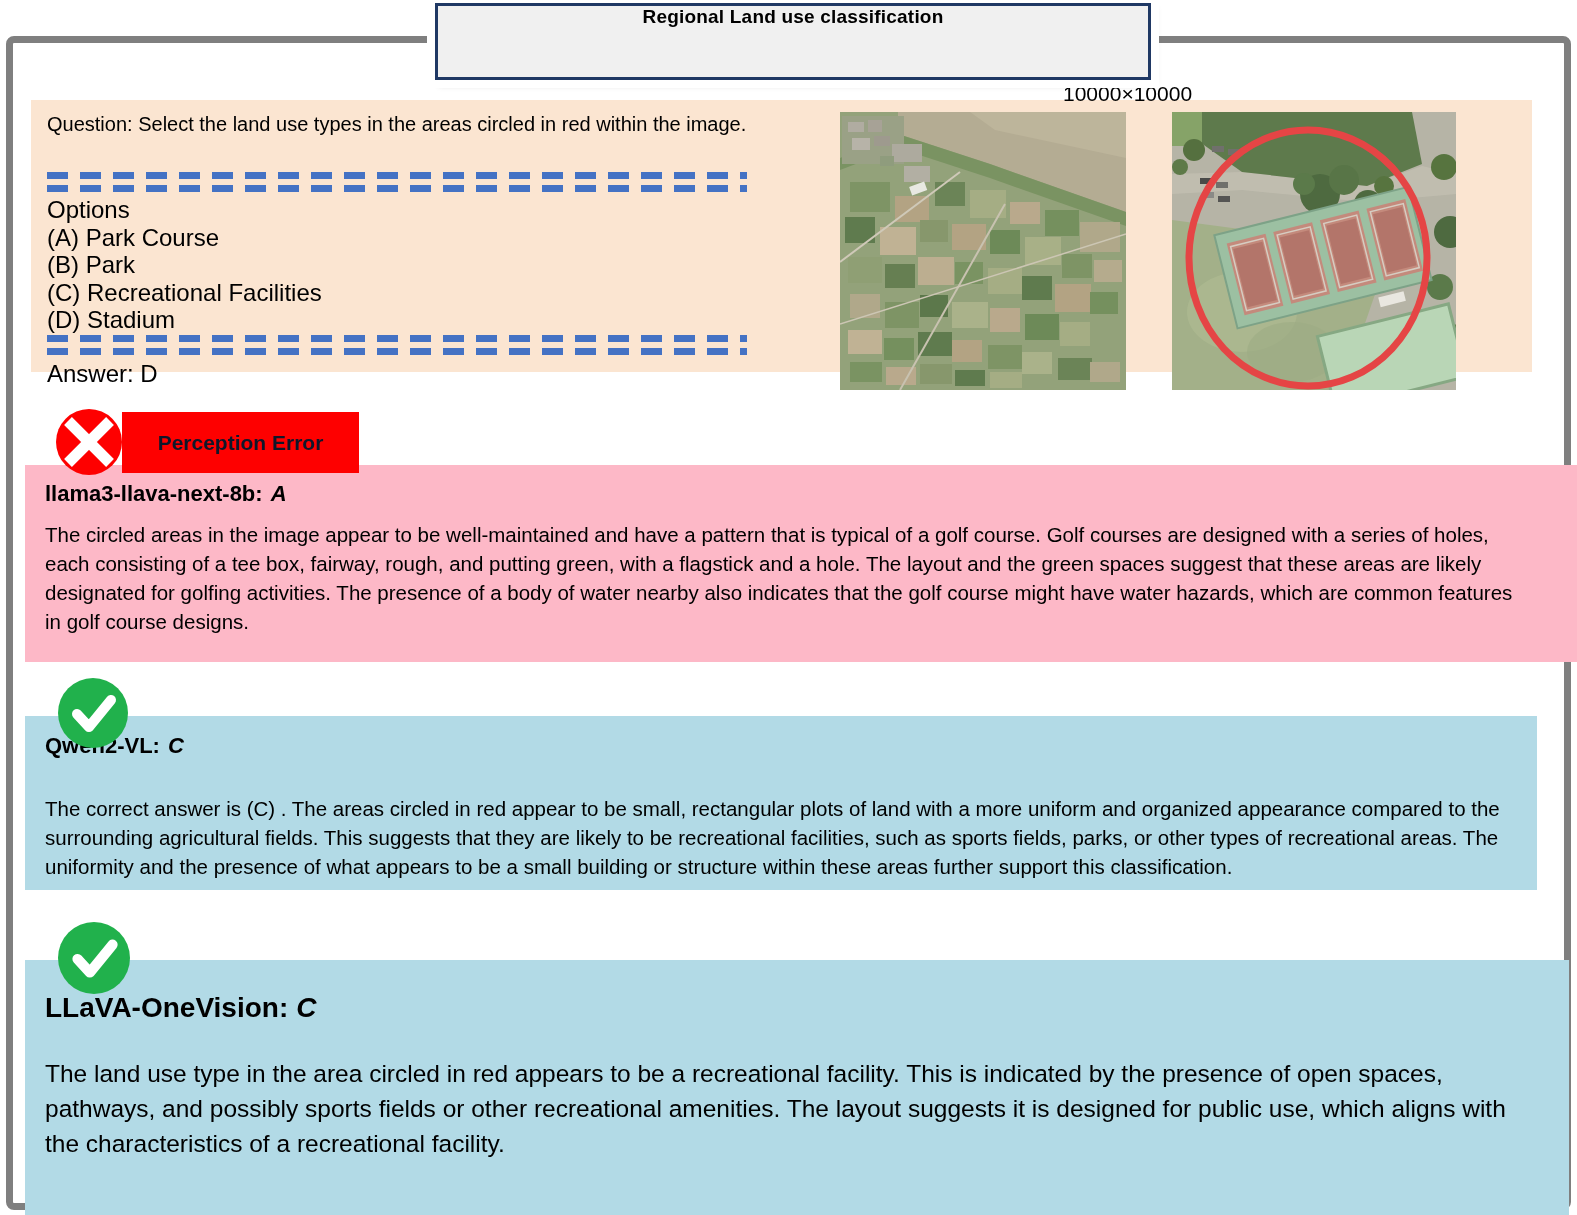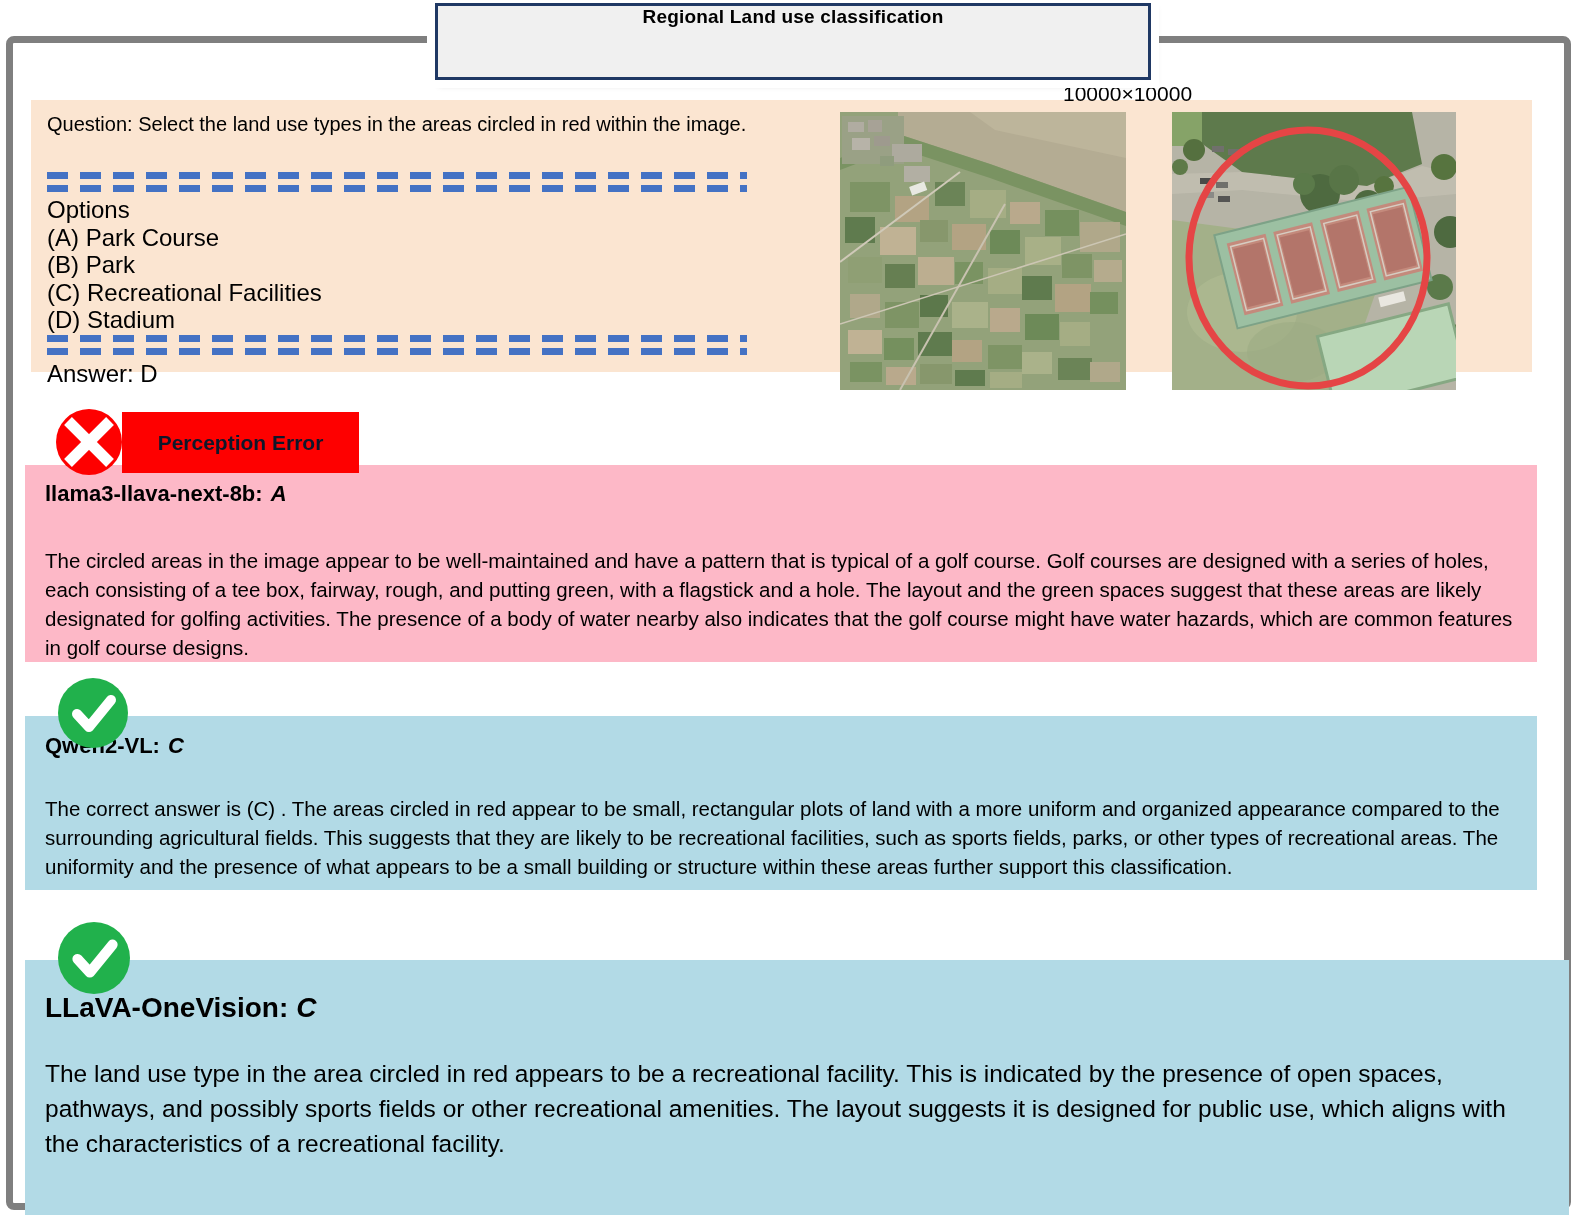--- a/index.html
+++ b/index.html
@@ -36,27 +36,27 @@
   
   .err-icon{position:absolute;left:55px;top:408px;width:68px;height:68px;z-index:4;}
   .err-label{
     position:absolute;left:122px;top:412px;width:237px;height:61px;background:#fe0000;
     display:flex;align-items:center;justify-content:center;
     font-size:21px;font-weight:bold;color:#0f172a;z-index:3;
   }
 
   
   .panel-r{position:absolute;left:25px;width:1512px;}
-  .panel-pink{top:465px;height:197px;background:#fdb8c7;}
+  .panel-pink{top:465px;height:197px;background:#fdb8c7;padding-left:41px;}
   .panel-blue1{top:716px;height:174px;background:#b2dae6;}
   .panel-blue2{top:960px;height:278px;background:#b2dae6;padding-left:32px;}
   .r-head{position:absolute;left:20px;font-size:22px;font-weight:bold;}
   .r-head .ans{font-style:italic;margin-left:8px;}
   .r-body{position:absolute;left:20px;font-size:20.5px;line-height:29px;width:1472px;}
-  .panel-pink .r-head{top:16px;} .panel-pink .r-body{top:81px;}
+  .panel-pink .r-head{top:16px;} .panel-pink .r-body{top:55px;}
   .panel-blue1 .r-head{top:17px;} .panel-blue1 .r-body{top:78px;}
   .panel-blue2 .r-head{top:32px;font-size:28px;}
   .panel-blue2 .r-body{top:96px;font-size:24.5px;line-height:35px;width:1466px;}
   .check1{position:absolute;left:58px;top:678px;width:70px;height:70px;z-index:4;}
   .check2{position:absolute;left:58px;top:922px;width:72px;height:72px;z-index:4;}
   .icon-svg{display:block;width:100%;height:100%;}
 </style>
 </head>
 <body>
 

